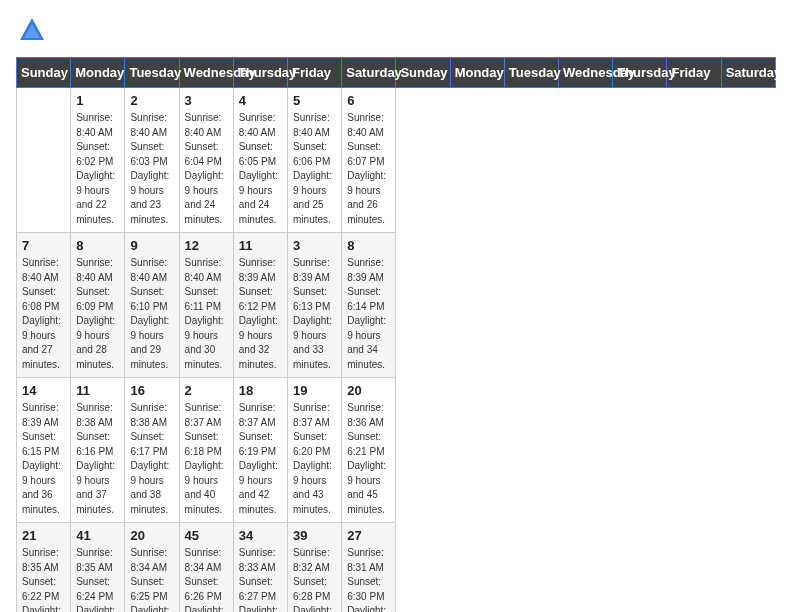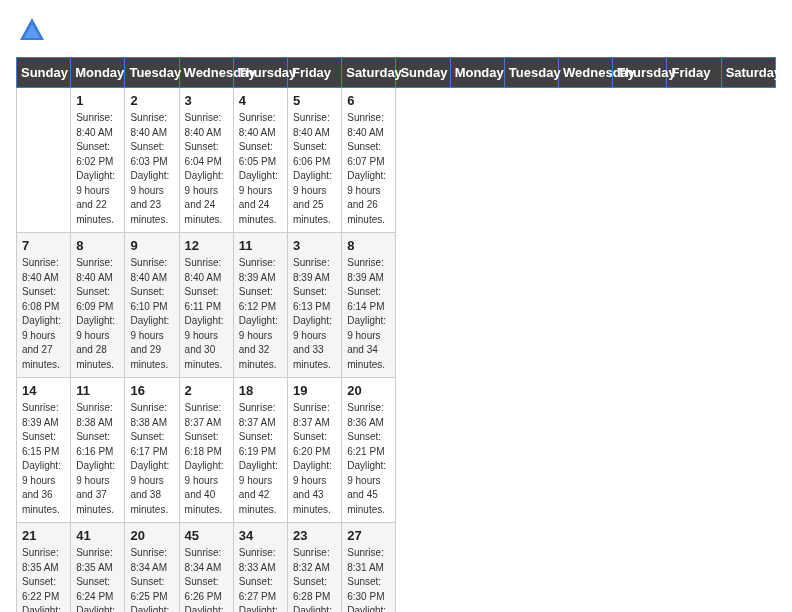--- a/index.html
+++ b/index.html
@@ -232,21 +232,21 @@
         </td>
         <td>
           <div class="day-number">45</div>
           <div class="day-info">Sunrise: 8:34 AM<br>Sunset: 6:26 PM<br>Daylight: 9 hours and 52 minutes.</div>
         </td>
         <td>
           <div class="day-number">34</div>
           <div class="day-info">Sunrise: 8:33 AM<br>Sunset: 6:27 PM<br>Daylight: 9 hours and 54 minutes.</div>
         </td>
         <td>
-          <div class="day-number">23</div>
+          <div class="day-number">39</div>
           <div class="day-info">Sunrise: 8:32 AM<br>Sunset: 6:28 PM<br>Daylight: 9 hours and 56 minutes.</div>
         </td>
         <td>
           <div class="day-number">27</div>
           <div class="day-info">Sunrise: 8:31 AM<br>Sunset: 6:30 PM<br>Daylight: 9 hours and 58 minutes.</div>
         </td>
       </tr>
     </tbody>
 </table>
 

